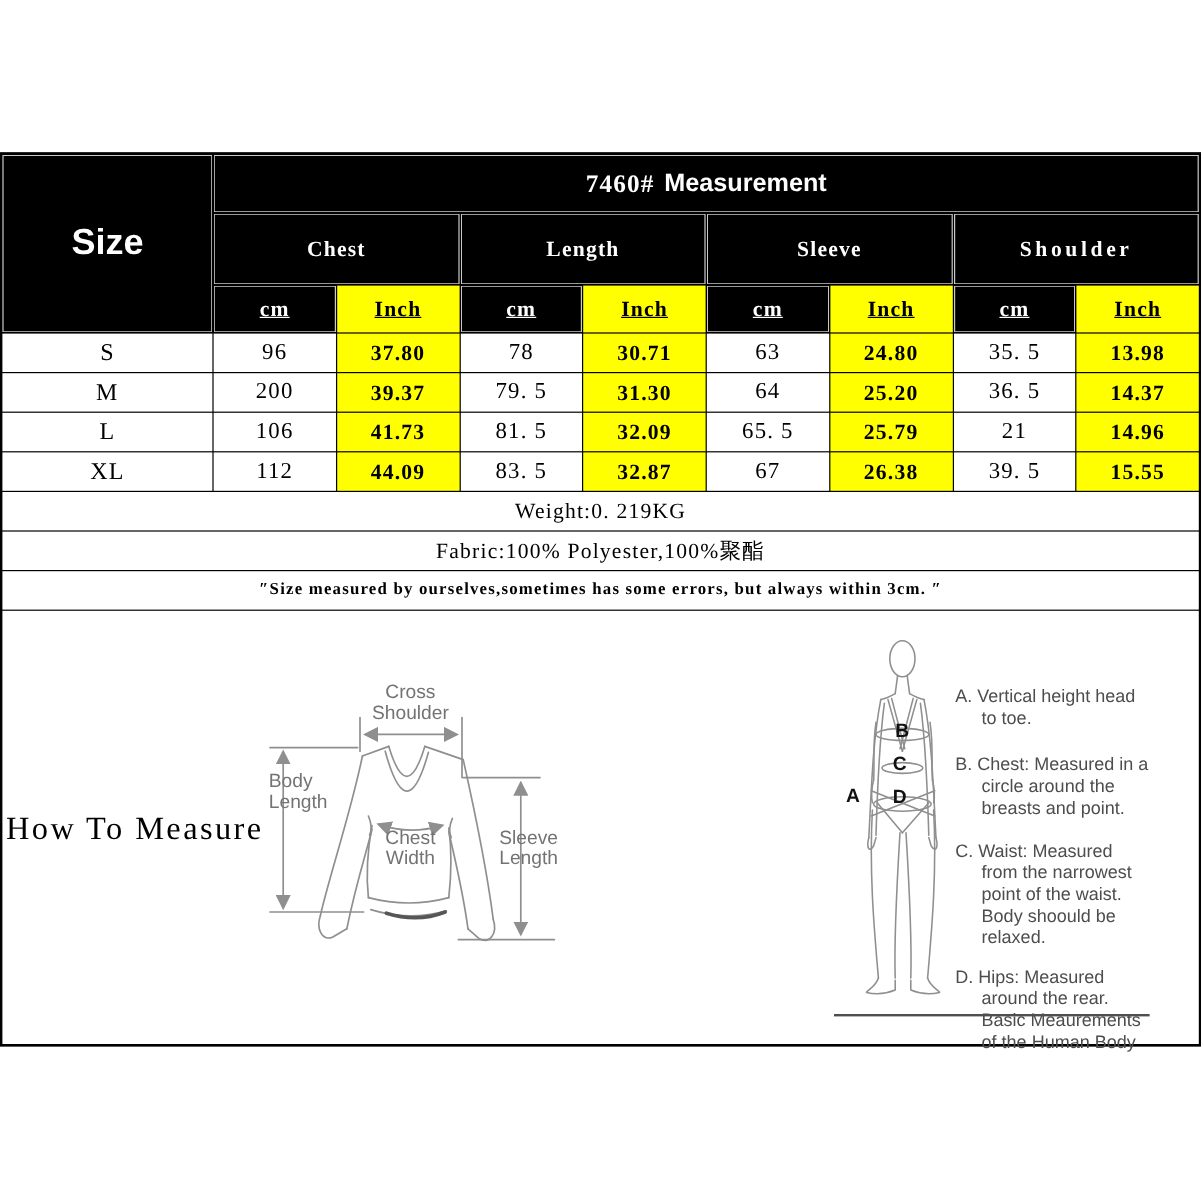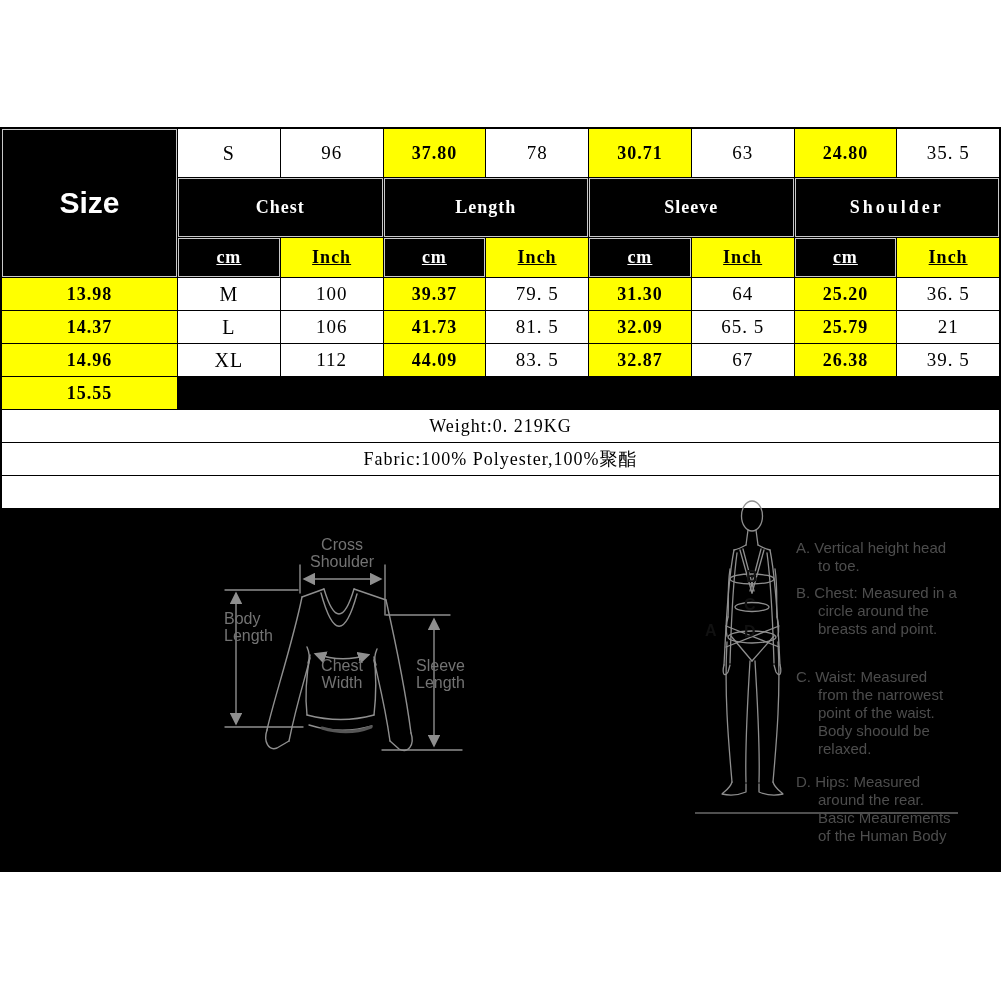--- a/index.html
+++ b/index.html
@@ -49,20 +49,24 @@
 </head>
 <body>
 
 <div class="page">
   <div class="size-table">
 
     <div class="cell black size-cell">
       <span>Size</span>
     </div>
 
+    <div class="cell black title-cell">
+      <span class="t-prefix">7460#</span>
+      <span class="t-main">Measurement</span>
+    </div>
 
     <div class="cell black grp" style="grid-column:2/4">
         <span>Chest</span>
       </div>
     <div class="cell black grp" style="grid-column:4/6">
         <span>Length</span>
       </div>
     <div class="cell black grp" style="grid-column:6/8">
         <span>Sleeve</span>
       </div>
@@ -83,21 +87,21 @@
     <div class="cell white val">96</div>
     <div class="cell yellow val inch">37.80</div>
     <div class="cell white val">78</div>
     <div class="cell yellow val inch">30.71</div>
     <div class="cell white val">63</div>
     <div class="cell yellow val inch">24.80</div>
     <div class="cell white val">35. 5</div>
     <div class="cell yellow val inch">13.98</div>
 
     <div class="cell white rowlabel">M</div>
-    <div class="cell white val">100</div>
+    <div class="cell white val">200</div>
     <div class="cell yellow val inch">39.37</div>
     <div class="cell white val">79. 5</div>
     <div class="cell yellow val inch">31.30</div>
     <div class="cell white val">64</div>
     <div class="cell yellow val inch">25.20</div>
     <div class="cell white val">36. 5</div>
     <div class="cell yellow val inch">14.37</div>
 
     <div class="cell white rowlabel">L</div>
     <div class="cell white val">106</div>
@@ -114,20 +118,21 @@
     <div class="cell yellow val inch">44.09</div>
     <div class="cell white val">83. 5</div>
     <div class="cell yellow val inch">32.87</div>
     <div class="cell white val">67</div>
     <div class="cell yellow val inch">26.38</div>
     <div class="cell white val">39. 5</div>
     <div class="cell yellow val inch">15.55</div>
 
     <div class="cell white full note">Weight:0. 219KG</div>
     <div class="cell white full note">Fabric:100% Polyester,100%聚酯</div>
+    <div class="cell white full disclaimer-cell">″Size measured by ourselves,sometimes has some errors, but always within 3cm. ″</div>
 
     <div class="measure-cell">
       <div class="howto-heading">How To Measure</div>
 
       <svg class="sketch" style="left:208px;top:51px" width="260" height="240" viewBox="0 0 260 240">
         <defs>
           <marker id="arrG" viewBox="0 0 10 10" markerWidth="9" markerHeight="9" refX="8" refY="5" orient="auto-start-reverse">
             <path d="M0,0 L10,5 L0,10 z" fill="#8f8f8f"></path>
           </marker>
         </defs>
@@ -220,21 +225,21 @@
 
       <div class="fig-letter" style="left:703px;top:146px">A</div>
       <div class="fig-letter" style="left:744px;top:92px">B</div>
       <div class="fig-letter" style="left:742px;top:120px">C</div>
       <div class="fig-letter" style="left:742px;top:147px">D</div>
 
       <div class="anno" style="top:27px">
         <div>A. Vertical height head</div>
         <div class="cont">to toe.</div>
       </div>
-      <div class="anno" style="top:72px">
+      <div class="anno" style="top:84px">
         <div>B. Chest: Measured in a</div>
         <div class="cont">circle around the</div>
         <div class="cont">breasts and point.</div>
       </div>
       <div class="anno" style="top:156px">
         <div>C. Waist: Measured</div>
         <div class="cont">from the narrowest</div>
         <div class="cont">point of the waist.</div>
         <div class="cont">Body shoould be</div>
         <div class="cont">relaxed.</div>

